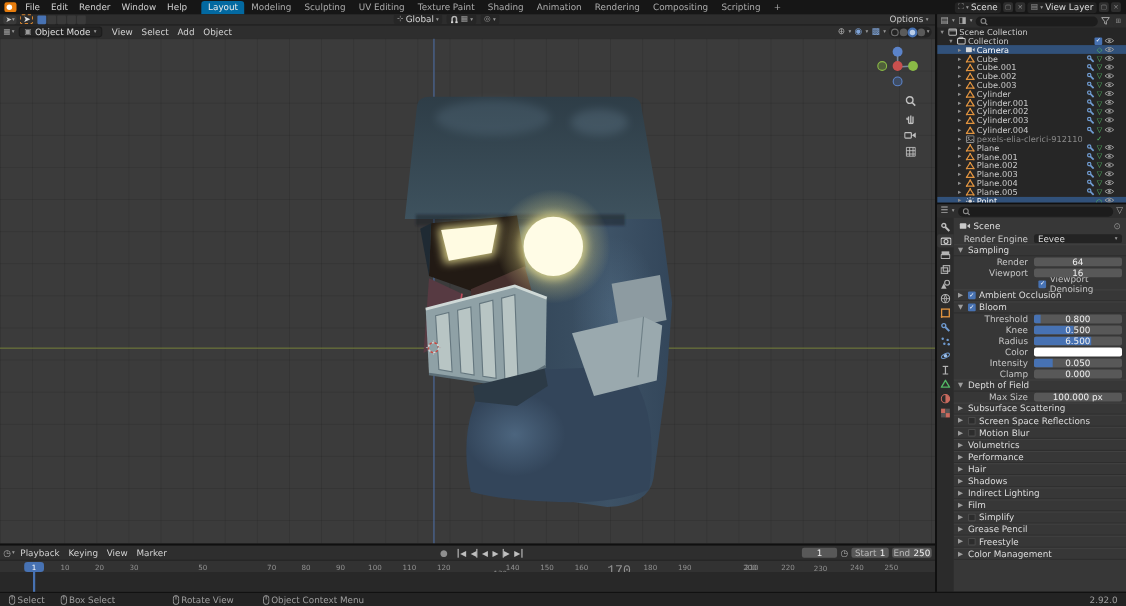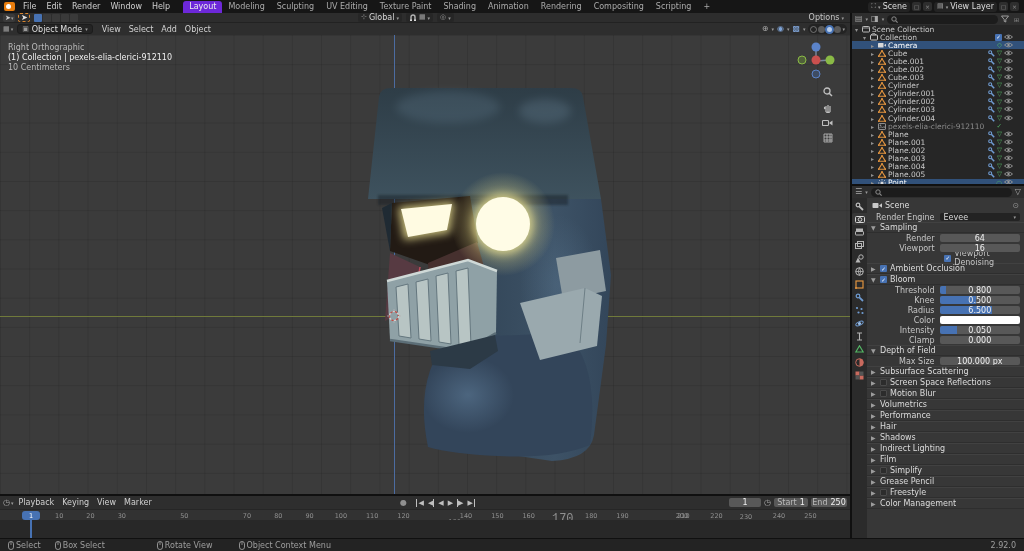--- a/index.html
+++ b/index.html
@@ -6,21 +6,21 @@
   html,body{width:1024px;height:551px;overflow:hidden}
   body{background:#161616;font-family:"DejaVu Sans",sans-serif;font-size:8px;color:#c3c3c3}
   .app{width:1024px;height:551px;display:flex;flex-direction:column}
   
   .topbar{height:13px;display:flex;align-items:center;background:#161616;padding:0 3px;flex:none}
   .blender-logo{width:11px;height:9px;border-radius:2px;background:#e87d0d;position:relative;margin:0 3px 0 1px}
   .blender-logo:after{content:"";position:absolute;left:2px;top:2px;width:5px;height:5px;border-radius:50%;background:#fff}
   .menu-item{padding:0 5px;color:#cfcfcf;white-space:nowrap}
   .ws-tabs{display:flex;margin-left:8px;height:13px;align-items:flex-end}
   .ws-tab{padding:1px 6px 2px;border-radius:3px 3px 0 0;color:#ababab;white-space:nowrap}
-  .ws-tab.active{background:#6d28d9;color:#ececec}
+  .ws-tab.active{background:#0369a1;color:#ececec}
   .topbar-right{margin-left:auto;display:flex;align-items:center;gap:2px;padding-right:2px}
   .sel-pill{display:flex;align-items:center;gap:2px;background:#232323;border-radius:3px;padding:0 3px;height:10px}
   .mini-ic{font-size:7px;color:#9a9a9a;line-height:1}
   .mini-btn{width:9px;height:9px;background:#2e2e2e;border-radius:2px;color:#8b8b8b;font-size:6px;display:flex;align-items:center;justify-content:center}
   
   .main{flex:1;display:flex;min-height:0}
   .left-col{width:852px;flex:none;display:flex;flex-direction:column;border-right:2px solid #101010}
   .right-col{flex:1;display:flex;flex-direction:column;min-width:0}
   
   .toolbar{height:10px;background:#2d2d2d;display:flex;align-items:center;padding:0 3px;border-bottom:1px solid #222;position:relative;flex:none}
@@ -287,25 +287,20 @@
           <path d="M520,268 L585,253 L602,261 L597,311 L540,325 Z" fill="#9aa9ae"></path>
           <path d="M585,253 L580,308" stroke="#6e7f86" stroke-width="1" fill="none"></path>
         </svg>
 
         <svg width="14" height="14" style="position:absolute;left:387px;top:274px">
           <circle cx="7" cy="7" r="4.5" fill="none" stroke="#d8d8d8" stroke-width="1.2" stroke-dasharray="2.4,2.4"></circle>
           <circle cx="7" cy="7" r="4.5" fill="none" stroke="#c8473f" stroke-width="1.2" stroke-dasharray="2.4,2.4" stroke-dashoffset="2.4"></circle>
           <path d="M7,0 L7,2.5 M7,11.5 L7,14 M0,7 L2.5,7 M11.5,7 L14,7" stroke="#b4b4b4" stroke-width="0.8"></path>
         </svg>
 
-        <div class="vp-text">
-          <div class="l1">Right Orthographic</div>
-          <div class="l2">(1) Collection | pexels-elia-clerici-912110</div>
-          <div class="l3">10 Centimeters</div>
-        </div>
 
         <svg class="nav-gizmo" viewBox="0 0 44 44">
           <path d="M22,22 L22,8 M22,22 L36,21" stroke="#8a9bb4" stroke-width="1.4" opacity="0.8"></path>
           <circle cx="22" cy="8" r="4.5" fill="#5b83c9"></circle>
           <circle cx="36" cy="21" r="4.5" fill="#8aba46"></circle>
           <circle cx="8" cy="21" r="4" fill="#50603a" stroke="#8aba46" stroke-width="1"></circle>
           <circle cx="22" cy="21" r="4.5" fill="#c9504e"></circle>
           <circle cx="22" cy="35" r="4" fill="#3e4c63" stroke="#5b83c9" stroke-width="1"></circle>
         </svg>
         <div class="vp-side-icons">

